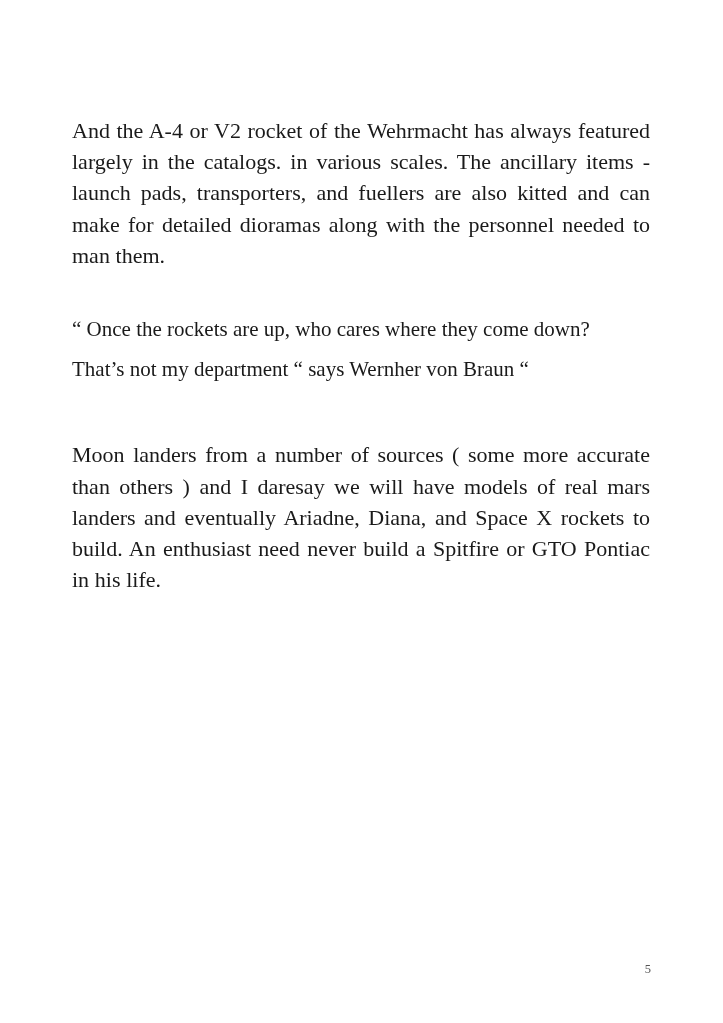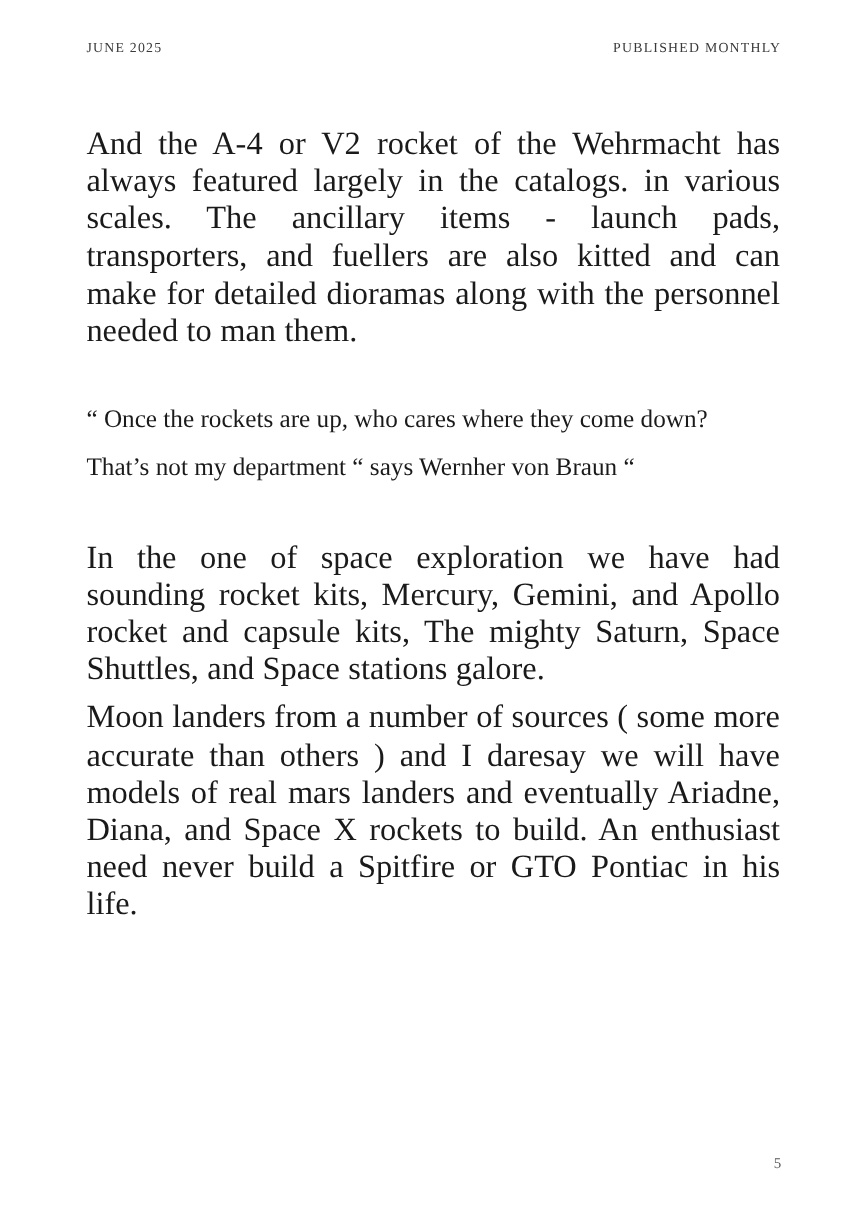--- a/index.html
+++ b/index.html
@@ -40,22 +40,22 @@
   .running-head .right {
     white-space: nowrap;
   }
   .content {
     position: absolute;
     top: 104px;
     left: 72px;
     width: 578px;
   }
   p.body-par {
-    margin: 0 0 9px 0;
-    font-size: 27px;
+    margin: 11px 0 9px 0;
+    font-size: 22px;
     line-height: 31.2px;
     text-align: justify;
     text-justify: inter-word;
     hyphens: auto;
     -webkit-hyphens: auto;
     word-spacing: 0.01em;
   }
   p.body-par.last-of-block {
     margin-bottom: 0;
   }
@@ -78,39 +78,34 @@
     font-size: 12.5px;
     color: #555555;
     font-family: "Liberation Serif", serif;
   }
 </style>
 </head>
 <body>
 
 <div class="page">
 
-  <div class="running-head">
-    <span class="left">JUNE 2025</span>
-    <span class="right">PUBLISHED MONTHLY</span>
-  </div>
 
   <div class="content">
 
     <p class="body-par">And the A-4 or V2 rocket of the Wehrmacht has always featured largely in the catalogs. in various scales. The ancillary items - launch pads, transporters, and fuellers are also kitted and can make for detailed dioramas along with the personnel needed to man them.</p>
 
 
     <div class="gap-large"></div>
 
     <p class="quote-par">“  Once the rockets are up, who cares where they come down?</p>
 
     <p class="quote-par last-of-block">That’s not my department “ says Wernher von Braun “</p>
 
     <div class="gap-medium"></div>
 
-    <p class="body-par">In the one of space exploration we have had sounding rocket kits, Mercury, Gemini, and Apollo rocket and capsule kits, The mighty Saturn, Space Shuttles, and Space stations galore.</p>
 
     <p class="body-par last-of-block">Moon landers from a number of sources ( some more accurate than others ) and I daresay we will have models of real mars landers and eventually Ariadne, Diana, and Space X rockets to build. An enthusiast need never build a Spitfire or GTO Pontiac in his life.</p>
 
   </div>
 
   <div class="folio">5</div>
 
 </div>
 
 </body></html>

